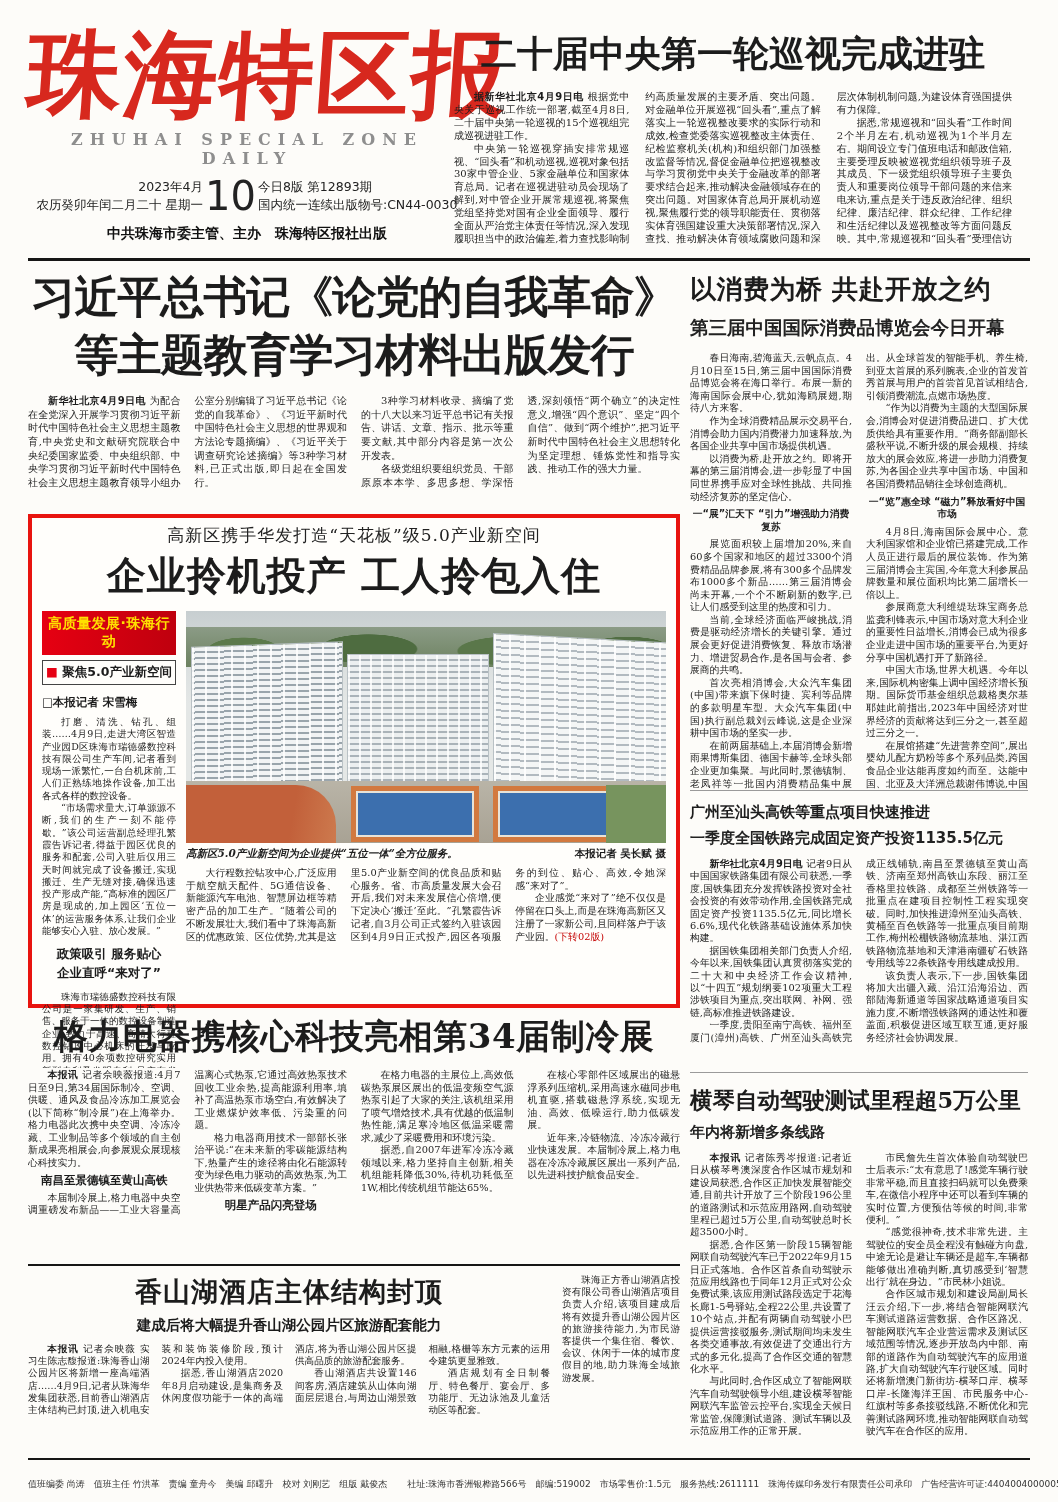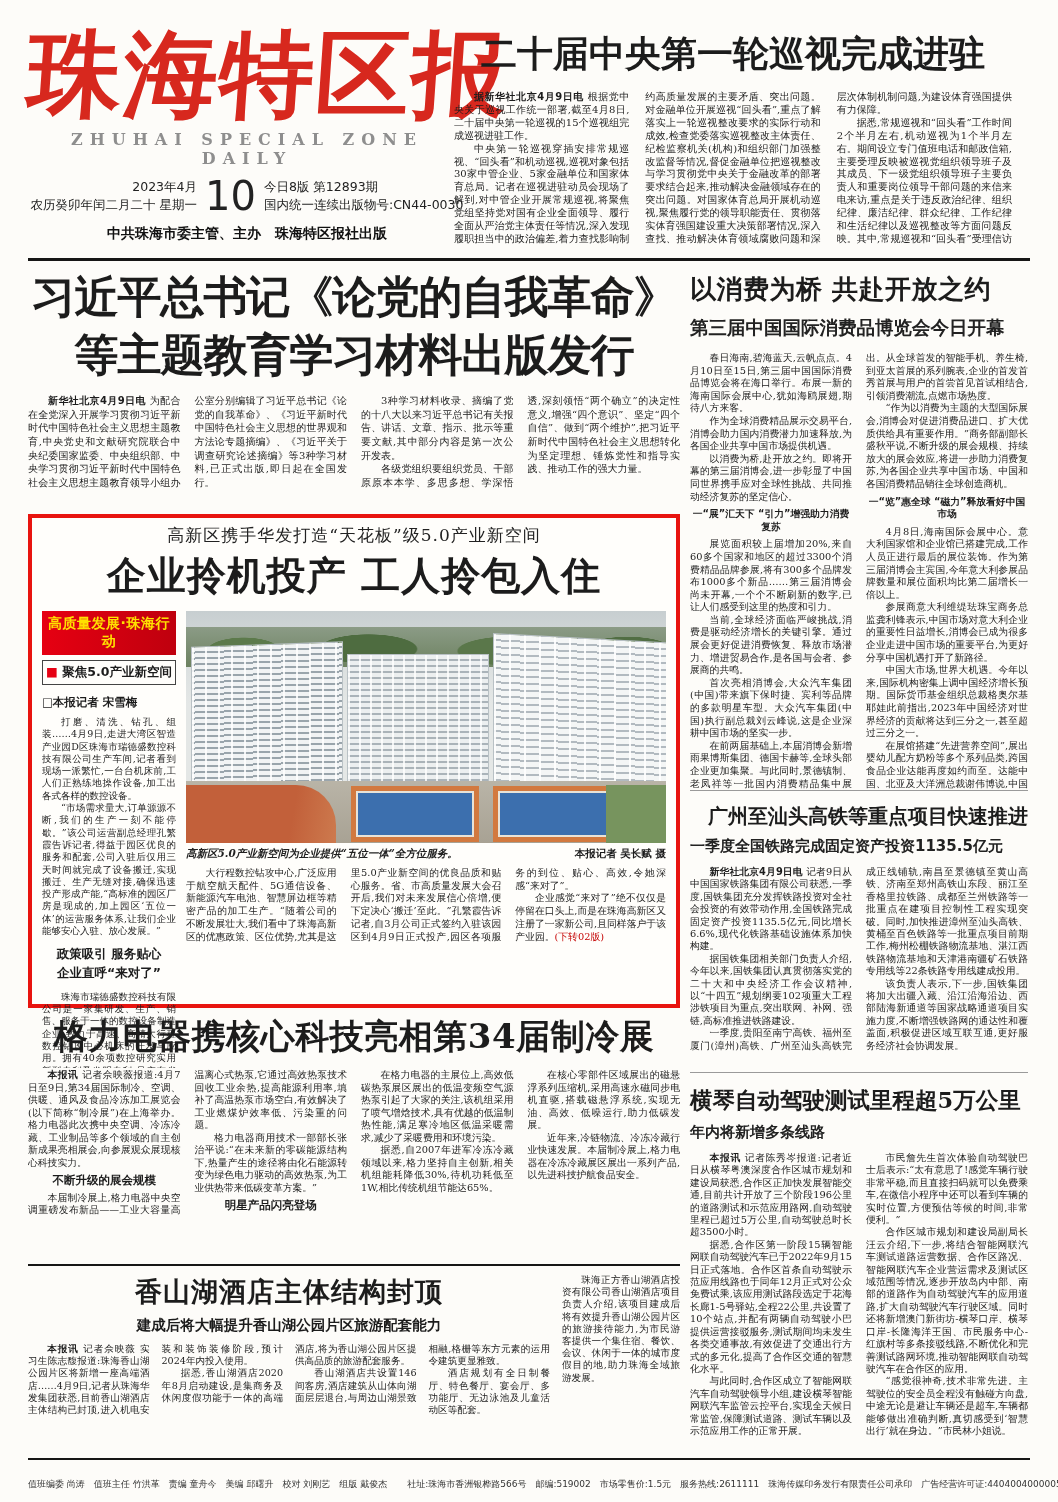--- a/index.html
+++ b/index.html
@@ -11,21 +11,21 @@
   .jump { color:#c40000; }
   .body-text { text-align:justify; overflow:hidden; }
   .inline-subhead { font-weight:bold; text-align:center; margin:5px 0; text-indent:0;
                     font-family:"DejaVu Sans","Liberation Sans",sans-serif; }
 
   
   .masthead { position:absolute; left:28px; top:20px; width:438px; height:236px; text-align:center; }
   .mast-title { font-size:94px; line-height:1.15; font-weight:bold; color:#d7281e;
                 letter-spacing:2px; transform:skewX(-4deg); white-space:nowrap; }
   .mast-english { margin-top:2px; font-size:16px; font-weight:bold; letter-spacing:7px; color:#8e8e8e; }
-  .date-row { margin-top:8px; display:flex; justify-content:center; align-items:center; gap:8px;
+  .date-row { margin-top:8px; display:flex; justify-content:center; align-items:center; gap:2px;
               font-family:"DejaVu Sans","Liberation Sans",sans-serif; }
   .date-left { text-align:right; font-size:12.5px; line-height:1.45; color:#222; }
   .date-day { font-size:40px; font-weight:400; line-height:1; color:#222; }
   .date-right { text-align:left; font-size:12.5px; line-height:1.45; color:#222; }
   .organizer { margin-top:9px; font-size:14px; font-weight:bold; color:#111;
                font-family:"DejaVu Sans","Liberation Sans",sans-serif; }
 
   
   .art-inspection { position:absolute; left:454px; top:30px; width:558px; height:226px; }
   .art-inspection h1 { margin:0; font-size:36px; font-weight:900; text-align:center; letter-spacing:0; }
@@ -98,21 +98,21 @@
   
   .rail { position:absolute; left:690px; top:272px; width:338px; height:1184px; }
   .rail-art h1 { margin:0; font-weight:900; text-align:left; }
   .rail-sub { font-family:"DejaVu Sans","Liberation Sans",sans-serif; color:#222; }
   .art-expo { height:518px; }
   .art-expo h1 { font-size:26px; letter-spacing:0.5px; }
   .art-expo .rail-sub { font-size:18.5px; font-weight:bold; margin-top:8px; }
   .art-expo .body-text { margin-top:12px; column-count:2; column-gap:14px;
                          font-size:9.8px; line-height:12.6px; height:440px; }
   .art-rail2 { border-top:1px solid #9a9a9a; padding-top:12px; height:282px; }
-  .art-rail2 h1 { font-size:20px;text-align:right; }
+  .art-rail2 h1 { font-size:15px; }
   .art-rail2 .rail-sub { font-size:15px; font-weight:bold; margin-top:7px; }
   .art-rail2 .body-text { margin-top:10px; column-count:2; column-gap:14px;
                           font-size:9.8px; line-height:12.4px; height:196px; }
   .art-hengqin { border-top:1px solid #9a9a9a; padding-top:12px; height:372px; }
   .art-hengqin h1 { font-size:22.5px; }
   .art-hengqin .rail-sub { font-size:15px; font-weight:bold; margin-top:7px; }
   .art-hengqin .body-text { margin-top:10px; column-count:2; column-gap:14px;
                             font-size:9.8px; line-height:12.4px; height:292px; }
 
   
@@ -257,31 +257,31 @@
         </div>
     </div>
     <div class="rail-art art-hengqin" data-interactable="false">
       <h1 data-interactable="false">横琴自动驾驶测试里程超5万公里</h1>
       <div class="rail-sub" data-interactable="false">年内将新增多条线路</div>
       <div class="body-text" data-interactable="false">
           <p class="para" data-interactable="false"><b>本报讯 </b>记者陈秀岑报道:记者近日从横琴粤澳深度合作区城市规划和建设局获悉,合作区正加快发展智能交通,目前共计开放了三个阶段196公里的道路测试和示范应用路网,自动驾驶里程已超过5万公里,自动驾驶总时长超3500小时。</p>
           <p class="para" data-interactable="false">据悉,合作区第一阶段15辆智能网联自动驾驶汽车已于2022年9月15日正式落地。合作区首条自动驾驶示范应用线路也于同年12月正式对公众免费试乘,该应用测试路段选定于花海长廊1-5号驿站,全程22公里,共设置了10个站点,并配有两辆自动驾驶小巴提供运营接驳服务,测试期间均未发生各类交通事故,有效促进了交通出行方式的多元化,提高了合作区交通的智慧化水平。</p>
           <p class="para" data-interactable="false">与此同时,合作区成立了智能网联汽车自动驾驶领导小组,建设横琴智能网联汽车监管云控平台,实现全天候日常监管,保障测试道路、测试车辆以及示范应用工作的正常开展。</p>
           <p class="para" data-interactable="false">市民詹先生首次体验自动驾驶巴士后表示:“太有意思了!感觉车辆行驶非常平稳,而且直接扫码就可以免费乘车,在微信小程序中还可以看到车辆的实时位置,方便预估等候的时间,非常便利。”</p>
+          <p class="para" data-interactable="false">“感觉很神奇,技术非常先进。主驾驶位的安全员全程没有触碰方向盘,中途无论是避让车辆还是超车,车辆都能够做出准确判断,真切感受到‘智慧出行’就在身边。”市民林小姐说。</p>
           <p class="para" data-interactable="false">合作区城市规划和建设局副局长汪云介绍,下一步,将结合智能网联汽车测试道路运营数据、合作区路况、智能网联汽车企业营运需求及测试区域范围等情况,逐步开放岛内中部、南部的道路作为自动驾驶汽车的应用道路,扩大自动驾驶汽车行驶区域。同时还将新增澳门新街坊-横琴口岸、横琴口岸-长隆海洋王国、市民服务中心-红旗村等多条接驳线路,不断优化和完善测试路网环境,推动智能网联自动驾驶汽车在合作区的应用。</p>
-          <p class="para" data-interactable="false">“感觉很神奇,技术非常先进。主驾驶位的安全员全程没有触碰方向盘,中途无论是避让车辆还是超车,车辆都能够做出准确判断,真切感受到‘智慧出行’就在身边。”市民林小姐说。</p>
         </div>
     </div>
   </div>
 
   <div class="art-gree" data-interactable="false">
     <h1 data-interactable="false">格力电器携核心科技亮相第34届制冷展</h1>
     <div class="body-text" data-interactable="false">
         <p class="para" data-interactable="false"><b>本报讯 </b>记者佘映薇报道:4月7日至9日,第34届国际制冷、空调、供暖、通风及食品冷冻加工展览会(以下简称“制冷展”)在上海举办。格力电器此次携中央空调、冷冻冷藏、工业制品等多个领域的自主创新成果亮相展会,向参展观众展现核心科技实力。</p>
-        <div class="inline-subhead" data-interactable="false">不断升级的展会规模</div>
+        <div class="inline-subhead" data-interactable="false">南昌至景德镇至黄山高铁</div>
         <p class="para" data-interactable="false">本届制冷展上,格力电器中央空调重磅发布新品——工业大容量高温离心式热泵,它通过高效热泵技术回收工业余热,提高能源利用率,填补了高温热泵市场空白,有效解决了工业燃煤炉效率低、污染重的问题。</p>
         <p class="para" data-interactable="false">格力电器商用技术一部部长张治平说:“在未来新的零碳能源结构下,热量产生的途径将由化石能源转变为绿色电力驱动的高效热泵,为工业供热带来低碳变革方案。”</p>
         <div class="inline-subhead" data-interactable="false">明星产品闪亮登场</div>
         <p class="para" data-interactable="false">在格力电器的主展位上,高效低碳热泵展区展出的低温变频空气源热泵引起了大家的关注,该机组采用了喷气增焓技术,具有优越的低温制热性能,满足寒冷地区低温采暖需求,减少了采暖费用和环境污染。</p>
         <p class="para" data-interactable="false">据悉,自2007年进军冷冻冷藏领域以来,格力坚持自主创新,相关机组能耗降低30%,待机功耗低至1W,相比传统机组节能达65%。</p>
         <p class="para" data-interactable="false">在核心零部件区域展出的磁悬浮系列压缩机,采用高速永磁同步电机直驱,搭载磁悬浮系统,实现无油、高效、低噪运行,助力低碳发展。</p>
         <p class="para" data-interactable="false">近年来,冷链物流、冷冻冷藏行业快速发展。本届制冷展上,格力电器在冷冻冷藏展区展出一系列产品,以先进科技护航食品安全。</p>
       </div>
   </div>
 

